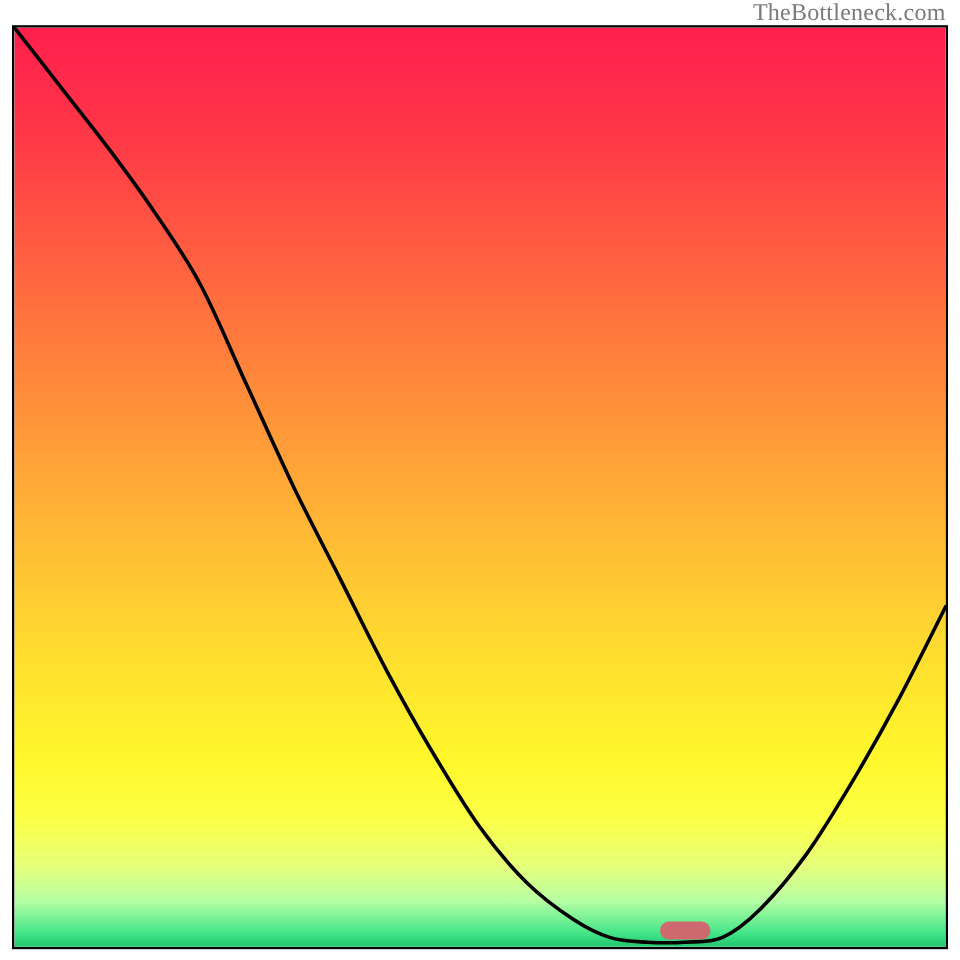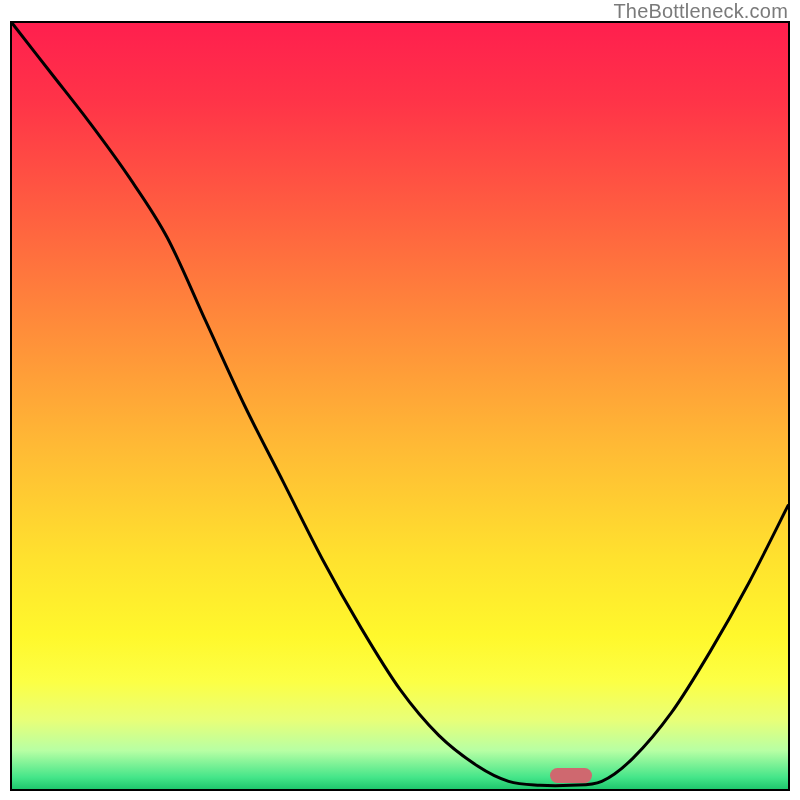--- a/index.html
+++ b/index.html
@@ -38,21 +38,21 @@
     position: absolute;
     width: 42px;
     height: 15px;
     border-radius: 7.5px;
     background: #cf686f;
   }
   .watermark {
     position: absolute;
     top: 0px;
     right: 12px;
-    font-family: Liberation Sans, sans-serif;
+    font-family: Liberation Serif, serif;
     font-size: 20px;
     color: #7a7a7a;
     letter-spacing: 0.2px;
   }
 </style>
 </head>
 <body>
 
 <div class="watermark">TheBottleneck.com</div>
 

